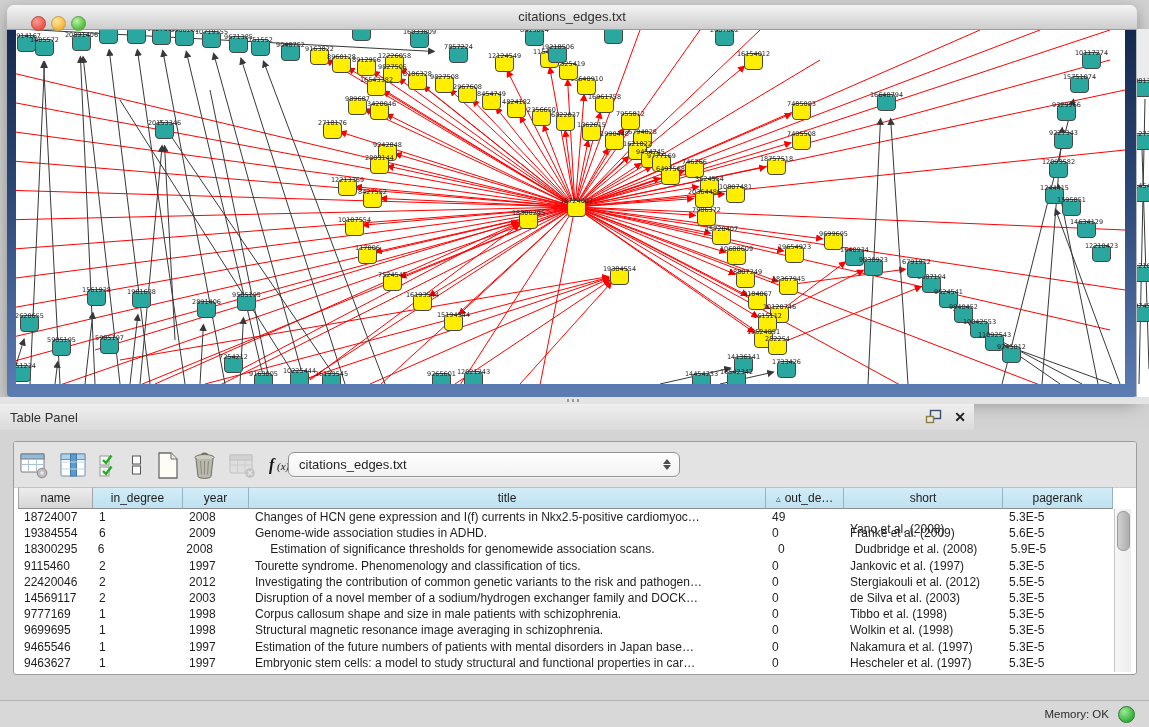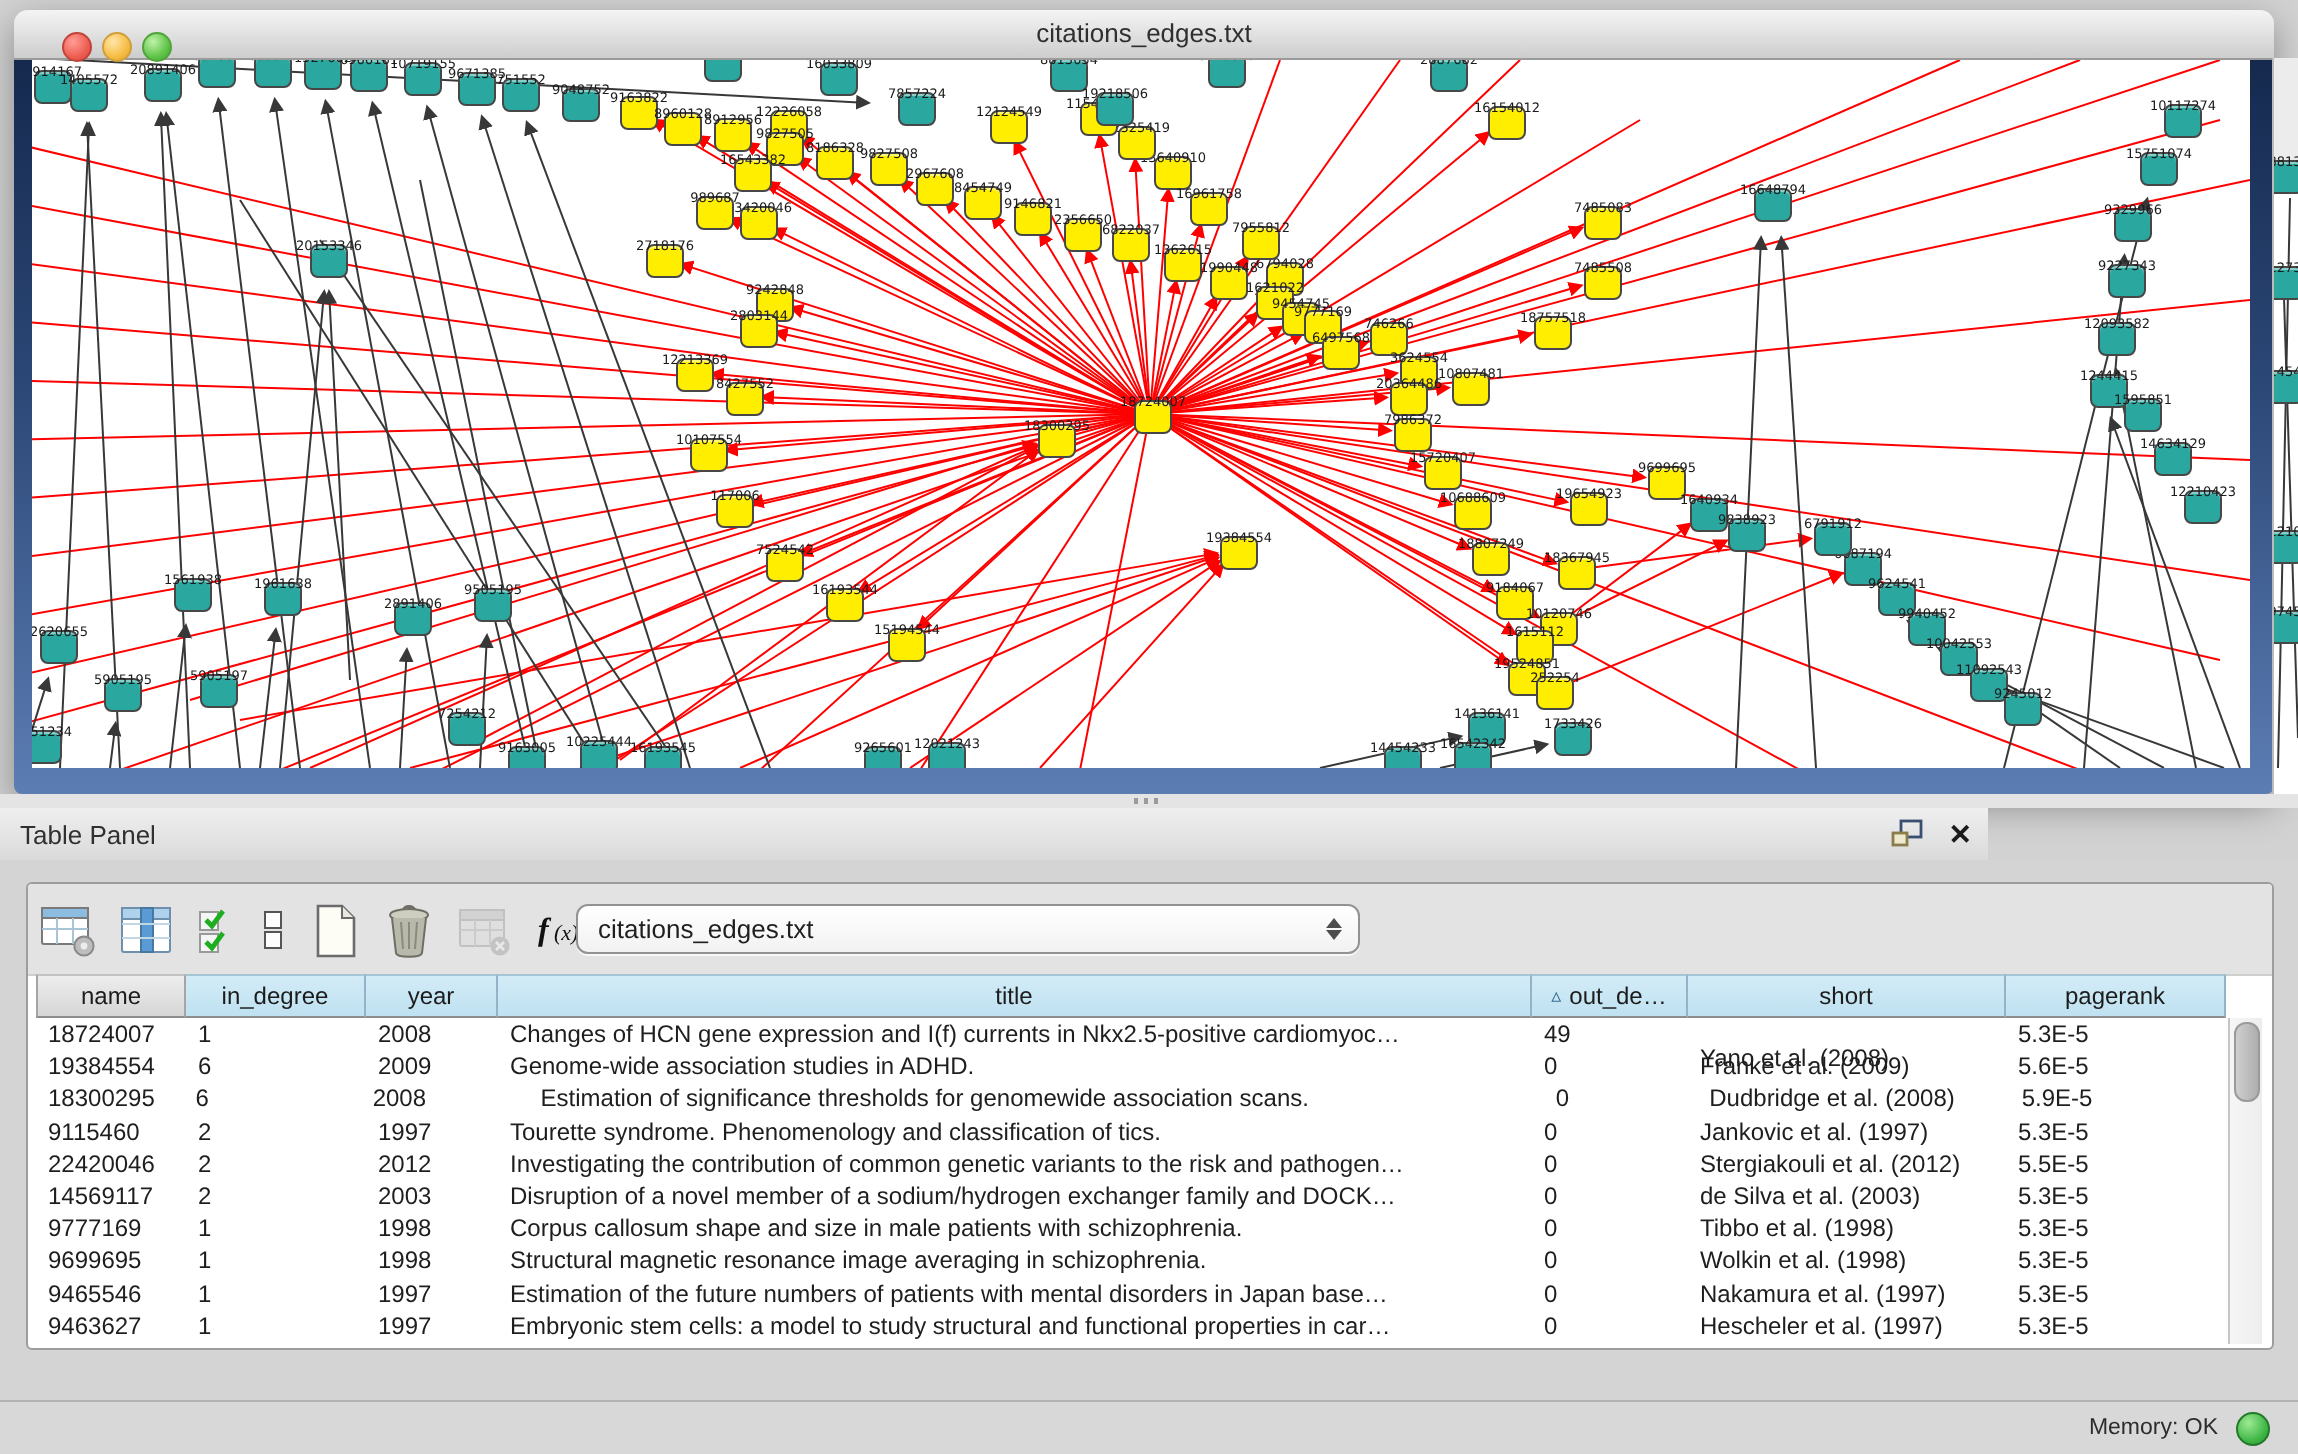--- a/index.html
+++ b/index.html
@@ -34,21 +34,21 @@
     font-family:"DejaVu Sans",sans-serif;font-size:6.5px;line-height:7px;color:#1b1b1b;white-space:nowrap;pointer-events:none;}
   
   .back-strip{position:absolute;left:1136px;top:29px;width:13px;height:368px;background:#ffffff;overflow:hidden;border-left:1px solid #bbb;}
   .back-strip .topgrey{position:absolute;left:0;top:0;width:13px;height:66px;background:#ececec;border-bottom:1px solid #c9c9c9;}
   
   .splitter{position:absolute;left:0;top:397px;width:1149px;height:7px;background:#e4e4e4;}
   .grip{position:absolute;left:567px;top:2px;width:14px;height:3px;
     background:repeating-linear-gradient(90deg,#9a9a9a 0 2px,transparent 2px 5px);}
   
   .panel-header{position:absolute;left:0;top:404px;width:974px;height:26px;
-    background:linear-gradient(180deg,#efefef,#dadada);border-bottom:1px solid #bcbcbc;padding-left:20px;}
+    background:linear-gradient(180deg,#efefef,#dadada);border-bottom:1px solid #bcbcbc;}
   .panel-title{position:absolute;left:10px;top:6px;font-size:13px;color:#303030;}
   .ph-icons{position:absolute;right:8px;top:5px;display:flex;gap:12px;align-items:center;}
   .ph-btn{cursor:pointer;display:flex;align-items:center;}
   .x-glyph{font-size:14px;font-weight:bold;color:#1a1a1a;line-height:14px;}
   .panel-body{position:absolute;left:0;top:430px;width:1149px;height:270px;background:#d4d4d4;}
   .inner-box{position:absolute;left:13px;top:11px;width:1122px;height:232px;
     background:#ffffff;border:1px solid #9d9d9d;border-radius:3px;overflow:hidden;}
   .toolbar{position:absolute;left:6px;top:4px;height:38px;display:flex;align-items:center;gap:11px;
     width:1110px;background:transparent;}
   .inner-box .toolstrip{position:absolute;left:0;top:0;width:100%;height:45px;background:#e3e3e3;border-bottom:1px solid #cfcfcf;}
@@ -262,21 +262,21 @@
         <div class="gnode yellow" style="left: 419px; top: 47px;">
           <span class="nlabel">9827508</span>
         </div>
         <div class="gnode yellow" style="left: 442px; top: 57px;">
           <span class="nlabel">2967608</span>
         </div>
         <div class="gnode yellow" style="left: 466px; top: 64px;">
           <span class="nlabel">8454749</span>
         </div>
         <div class="gnode yellow" style="left: 491px; top: 72px;">
-          <span class="nlabel">9146821</span>
+          <span class="nlabel">4824182</span>
         </div>
         <div class="gnode yellow" style="left: 516px; top: 80px;">
           <span class="nlabel">2356650</span>
         </div>
         <div class="gnode yellow" style="left: 540px; top: 85px;">
           <span class="nlabel">6822037</span>
         </div>
         <div class="gnode yellow" style="left: 566px; top: 95px;">
           <span class="nlabel">1362615</span>
         </div>

